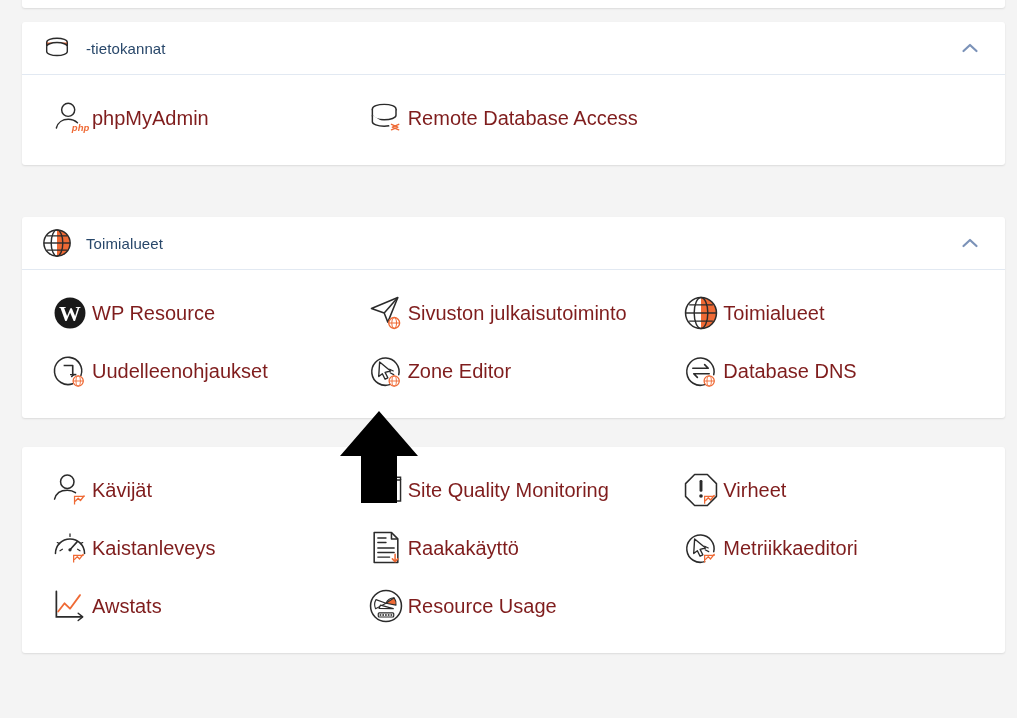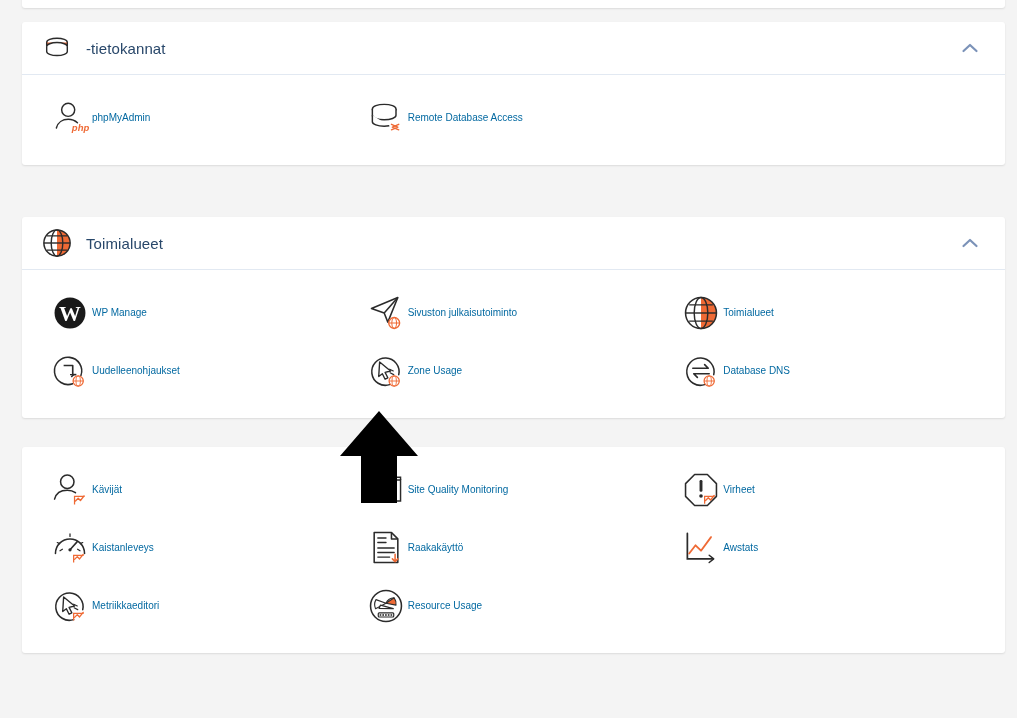--- a/index.html
+++ b/index.html
@@ -93,22 +93,22 @@
   .tile .t-icon {
     width: 44px;
     height: 44px;
     flex: 0 0 44px;
     display: flex;
     align-items: center;
     justify-content: center;
   }
 
   .tile .t-label {
-    font-size: 10px;
-    color: #0369a1;
+    font-size: 20px;
+    color: #7f1d1d;
     line-height: 1.25;
     white-space: nowrap;
   }
 
   svg { display: block; overflow: visible; }
 
   
   .arrow-overlay {
     position: absolute;
     left: 340px;
@@ -193,21 +193,21 @@
     </div>
     <div class="card-body">
 
       <div class="tile">
         <span class="t-icon">
           <svg width="40" height="40" viewBox="0 0 44 44">
             <circle cx="22" cy="22" r="17" fill="#1a1a1a"></circle>
             <text x="22" y="31" text-anchor="middle" font-family="'Liberation Serif',serif" font-size="24" font-weight="bold" fill="#ffffff">W</text>
           </svg>
         </span>
-        <span class="t-label">WP Manage</span>
+        <span class="t-label">WP Resource</span>
       </div>
 
       <div class="tile">
         <span class="t-icon">
           <svg width="40" height="40" viewBox="0 0 44 44">
             <path d="M6 17 L35 5 L24 32 L20 22 Z" fill="none" stroke="#2b2b2b" stroke-width="1.7" stroke-linejoin="round"></path>
             <path d="M20 22 L35 5" fill="none" stroke="#2b2b2b" stroke-width="1.7"></path>
             <circle cx="31" cy="33" r="6" fill="#fff" stroke="#ef6a35" stroke-width="1.5"></circle>
             <ellipse cx="31" cy="33" rx="2.6" ry="6" fill="none" stroke="#ef6a35" stroke-width="1.1"></ellipse>
             <line x1="25" y1="33" x2="37" y2="33" stroke="#ef6a35" stroke-width="1.1"></line>
@@ -248,21 +248,21 @@
         <span class="t-icon">
           <svg width="40" height="40" viewBox="0 0 44 44">
             <path d="M36 26 A15 15 0 1 0 26 37" fill="none" stroke="#2b2b2b" stroke-width="1.7" stroke-linecap="round"></path>
             <path d="M15 12 L27 22 L21 23.5 L24 29.5 L21 31 L18 25 L14 28 Z" fill="none" stroke="#2b2b2b" stroke-width="1.5" stroke-linejoin="round"></path>
             <path d="M26 20 l4 2 M26.5 24 l4 2" stroke="#2b2b2b" stroke-width="1.3" stroke-linecap="round"></path>
             <circle cx="31" cy="33" r="5.6" fill="#fff" stroke="#ef6a35" stroke-width="1.4"></circle>
             <ellipse cx="31" cy="33" rx="2.4" ry="5.6" fill="none" stroke="#ef6a35" stroke-width="1"></ellipse>
             <line x1="25.4" y1="33" x2="36.6" y2="33" stroke="#ef6a35" stroke-width="1"></line>
           </svg>
         </span>
-        <span class="t-label">Zone Usage</span>
+        <span class="t-label">Zone Editor</span>
       </div>
 
       <div class="tile">
         <span class="t-icon">
           <svg width="40" height="40" viewBox="0 0 44 44">
             <path d="M36 26 A15 15 0 1 0 26 37" fill="none" stroke="#2b2b2b" stroke-width="1.7" stroke-linecap="round"></path>
             <path d="M13 19 h17 l-4-4" fill="none" stroke="#2b2b2b" stroke-width="1.8" stroke-linecap="round" stroke-linejoin="round"></path>
             <path d="M31 25 h-17 l4 4" fill="none" stroke="#2b2b2b" stroke-width="1.8" stroke-linecap="round" stroke-linejoin="round"></path>
             <circle cx="31" cy="33" r="5.6" fill="#fff" stroke="#ef6a35" stroke-width="1.4"></circle>
             <ellipse cx="31" cy="33" rx="2.4" ry="5.6" fill="none" stroke="#ef6a35" stroke-width="1"></ellipse>
@@ -342,39 +342,39 @@
             <path d="M13 22 h18 M13 27 h18 M13 32 h13" stroke="#2b2b2b" stroke-width="1.5" stroke-linecap="round"></path>
             <path d="M32 29 v8 m0 0 l-3-3 m3 3 l3-3" fill="none" stroke="#ef6a35" stroke-width="1.7" stroke-linecap="round" stroke-linejoin="round"></path>
           </svg>
         </span>
         <span class="t-label">Raakakäyttö</span>
       </div>
 
       <div class="tile">
         <span class="t-icon">
           <svg width="40" height="40" viewBox="0 0 44 44">
-            <path d="M7 6 v28 h28" fill="none" stroke="#2b2b2b" stroke-width="1.9" stroke-linecap="round"></path>
-            <path d="M31 30 l5 4 -5 4" fill="none" stroke="#2b2b2b" stroke-width="1.6" stroke-linecap="round" stroke-linejoin="round"></path>
-            <path d="M9 28 l7-9 6 6 11-15" fill="none" stroke="#ef6a35" stroke-width="2" stroke-linecap="round" stroke-linejoin="round"></path>
-          </svg>
-        </span>
-        <span class="t-label">Awstats</span>
-      </div>
-
-      <div class="tile">
-        <span class="t-icon">
-          <svg width="40" height="40" viewBox="0 0 44 44">
             <path d="M36 26 A15 15 0 1 0 26 37" fill="none" stroke="#2b2b2b" stroke-width="1.7" stroke-linecap="round"></path>
             <path d="M15 12 L27 22 L21 23.5 L24 29.5 L21 31 L18 25 L14 28 Z" fill="none" stroke="#2b2b2b" stroke-width="1.5" stroke-linejoin="round"></path>
             <path d="M26 20 l4 2 M26.5 24 l4 2" stroke="#2b2b2b" stroke-width="1.3" stroke-linecap="round"></path>
             <path d="M26 38 v-8 h11" fill="none" stroke="#ef6a35" stroke-width="1.4"></path>
             <path d="M27 34.5 l3-3 2.5 2.5 4-5" fill="none" stroke="#ef6a35" stroke-width="1.5" stroke-linecap="round" stroke-linejoin="round"></path>
           </svg>
         </span>
         <span class="t-label">Metriikkaeditori</span>
+      </div>
+
+      <div class="tile">
+        <span class="t-icon">
+          <svg width="40" height="40" viewBox="0 0 44 44">
+            <path d="M7 6 v28 h28" fill="none" stroke="#2b2b2b" stroke-width="1.9" stroke-linecap="round"></path>
+            <path d="M31 30 l5 4 -5 4" fill="none" stroke="#2b2b2b" stroke-width="1.6" stroke-linecap="round" stroke-linejoin="round"></path>
+            <path d="M9 28 l7-9 6 6 11-15" fill="none" stroke="#ef6a35" stroke-width="2" stroke-linecap="round" stroke-linejoin="round"></path>
+          </svg>
+        </span>
+        <span class="t-label">Awstats</span>
       </div>
 
       <div class="tile">
         <span class="t-icon">
           <svg width="40" height="40" viewBox="0 0 44 44">
             <circle cx="22" cy="22" r="17" fill="none" stroke="#2b2b2b" stroke-width="1.7"></circle>
             <path d="M22 19 A10 10 0 0 1 31 13" fill="none" stroke="#2b2b2b" stroke-width="1.3"></path>
             <path d="M22 19 L31 13 A11 11 0 0 1 33 21 Z" fill="#ef6a35" stroke="#2b2b2b" stroke-width="1.2" stroke-linejoin="round"></path>
             <path d="M22 19 L11 15 A11 11 0 0 0 10.5 25 Z" fill="none" stroke="#2b2b2b" stroke-width="1.2" stroke-linejoin="round"></path>
             <path d="M30 25 L16 21 l-1.6 3.6 z" fill="#fff" stroke="#2b2b2b" stroke-width="1.4" stroke-linejoin="round"></path>

